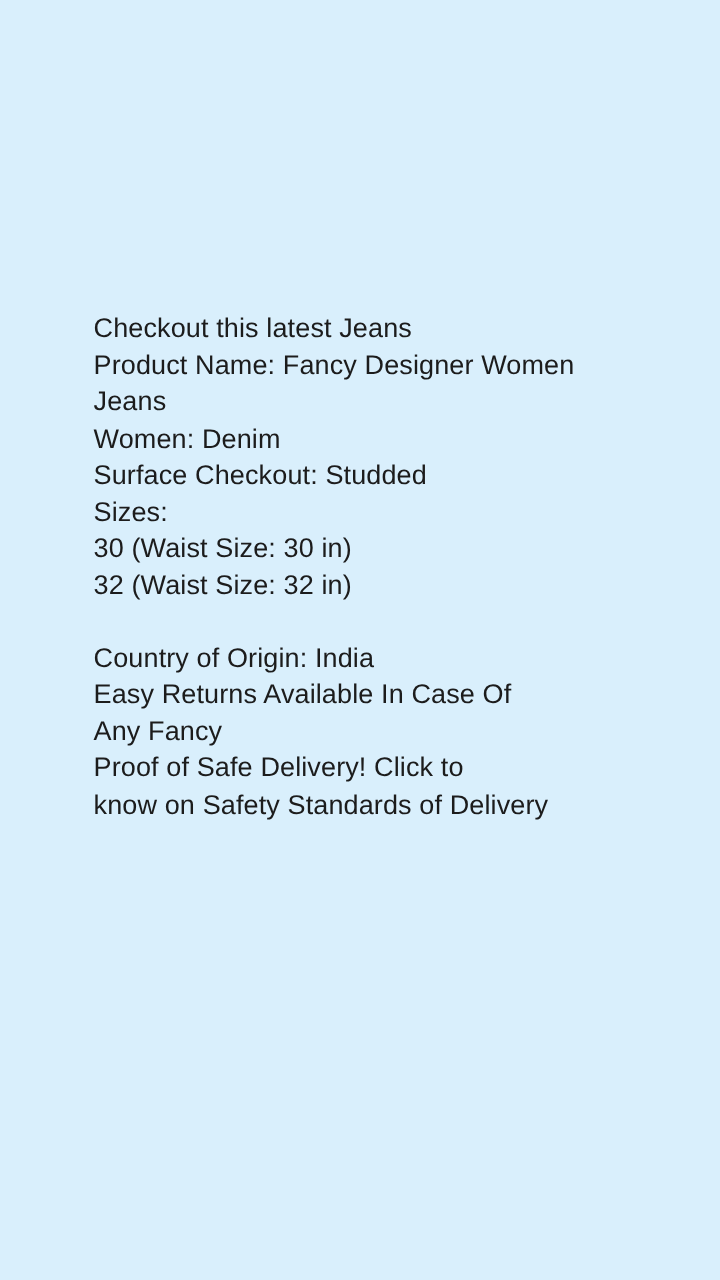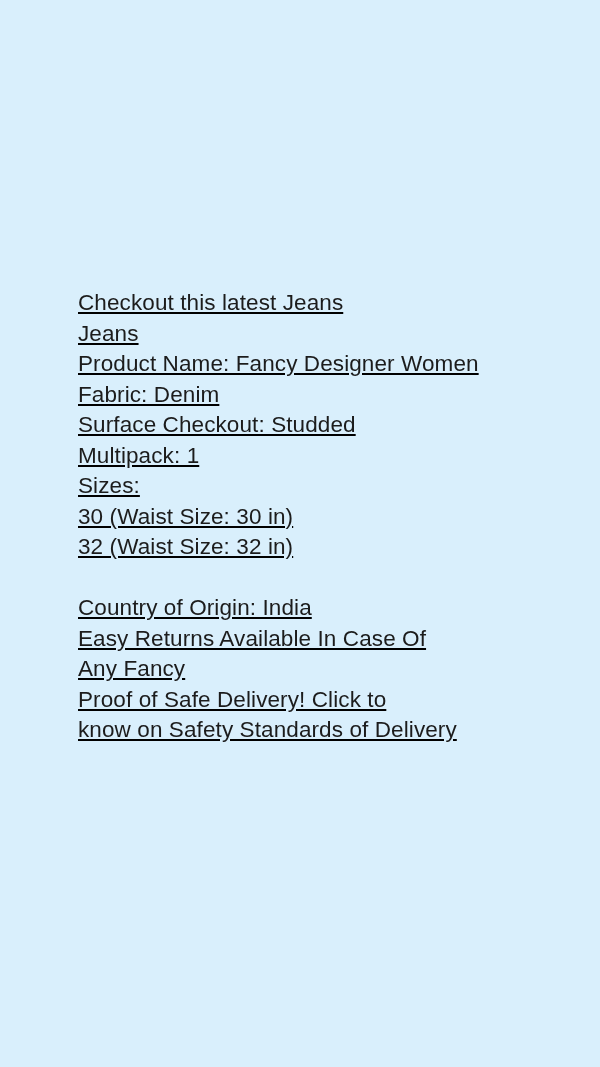--- a/index.html
+++ b/index.html
@@ -16,46 +16,44 @@
   .page {
     position: relative;
     width: 600px;
     height: 1067px;
     background: #d9effc;
     box-sizing: border-box;
   }
   .text-block {
     position: absolute;
     left: 78px;
-    top: 288px;
+    top: 259px;
     width: 470px;
-    text-decoration: underline;
   }
   .line {
     font-size: 22.5px;
     line-height: 30.5px;
     color: #1c1c1c;
     white-space: pre-wrap;
     letter-spacing: 0.1px;
   }
   .line.spacer {
     height: 30.5px;
   }
 </style>
 </head>
 <body>
 
 <div class="page">
   <div class="text-block">
     <div class="line">Checkout this latest Jeans</div>
+    <div class="line">Product Name: Fancy Designer Women</div>
     <div class="line">Jeans</div>
-    <div class="line">Product Name: Fancy Designer Women</div>
-    <div class="line">Fabric: Denim</div>
+    <div class="line">Women: Denim</div>
     <div class="line">Surface Checkout: Studded</div>
-    <div class="line">Multipack: 1</div>
     <div class="line">Sizes:</div>
     <div class="line">30 (Waist Size: 30 in)</div>
     <div class="line">32 (Waist Size: 32 in)</div>
     <div class="line spacer"></div>
     <div class="line">Country of Origin: India</div>
     <div class="line">Easy Returns Available In Case Of</div>
     <div class="line">Any Fancy</div>
     <div class="line">Proof of Safe Delivery! Click to</div>
     <div class="line">know on Safety Standards of Delivery</div>
   </div>

